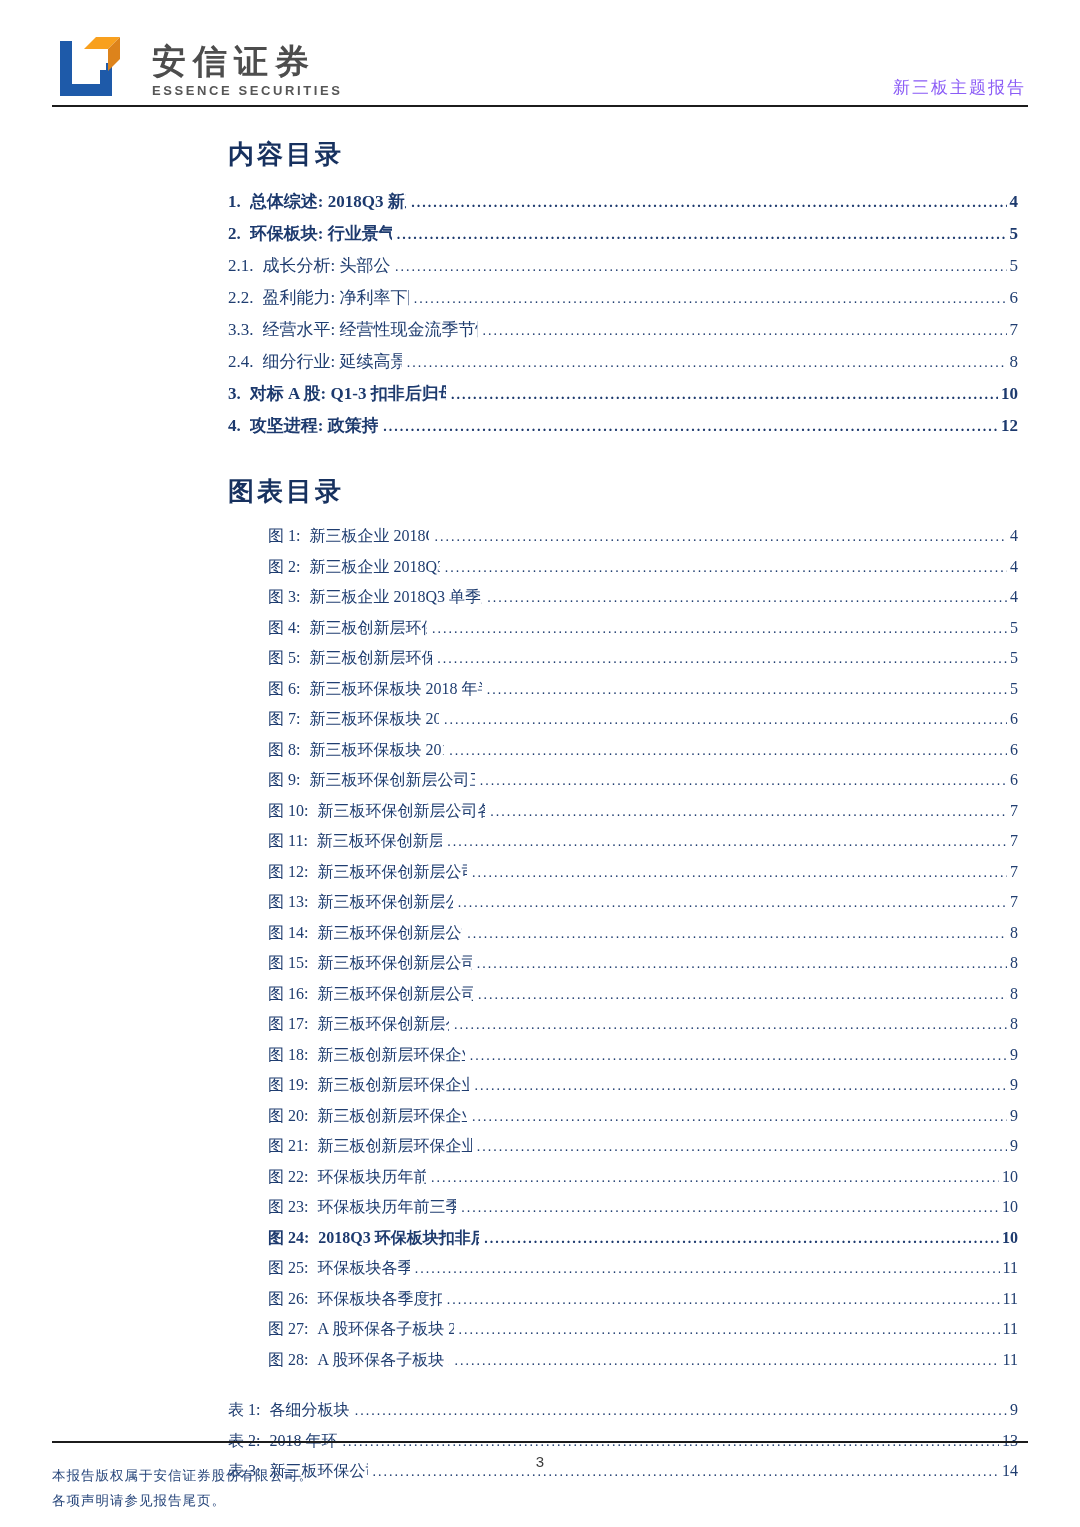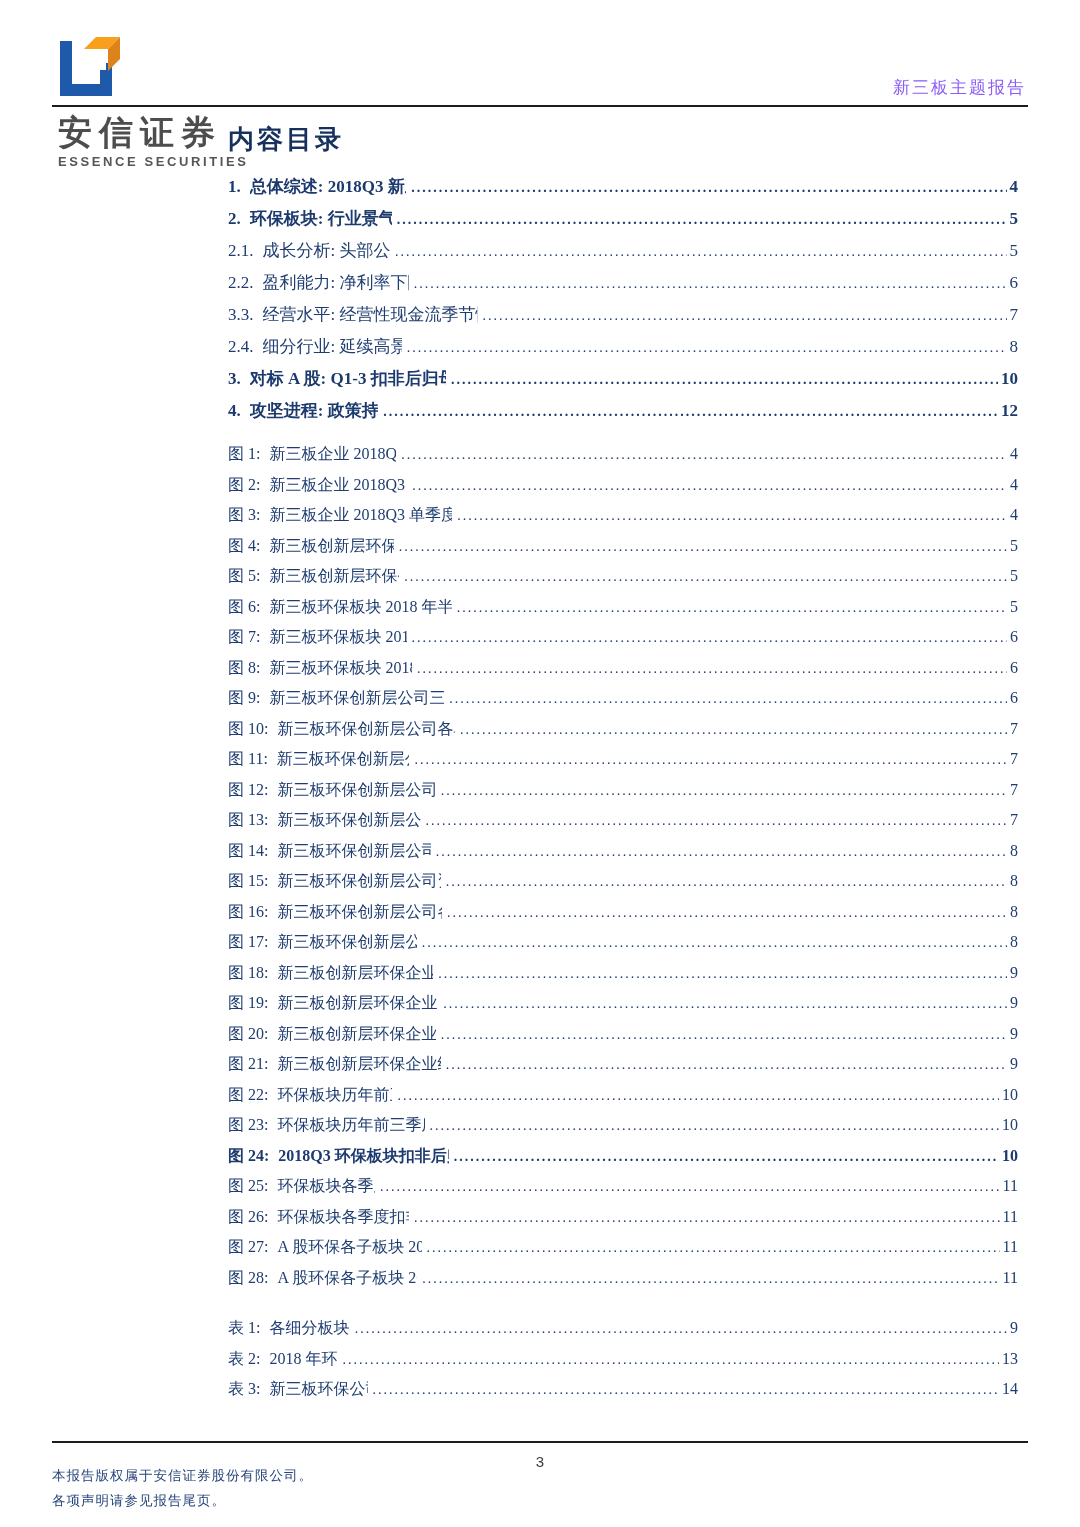--- a/index.html
+++ b/index.html
@@ -25,21 +25,21 @@
   }
 
   
   .header {
     position: relative;
     margin: 0 52px;
     padding-top: 34px;
     height: 107px;
     border-bottom: 2px solid var(--rule-dark);
   }
-  .brand { display: flex; align-items: flex-start; gap: 14px; margin-left: 6px; flex-direction: column; }
+  .brand { display: flex; align-items: flex-end; gap: 28px; margin-left: 6px; }
   .logo-mark { width: 66px; height: 64px; flex: 0 0 auto; }
   .brand-text { padding-top: 2px; }
   .brand-cn {
     font-family: "Liberation Sans", "DejaVu Sans", sans-serif;
     font-size: 34px; font-weight: 600; letter-spacing: 7px;
     color: var(--gray-brand); line-height: 1.1;
   }
   .brand-en {
     font-family: "Liberation Sans", "DejaVu Sans", sans-serif;
     font-size: 13px; font-weight: 600; letter-spacing: 2.6px;
@@ -50,25 +50,25 @@
     font-size: 17px; color: #8b5cf6; letter-spacing: 2px;
   }
 
   
   .main { margin: 0 62px 0 228px; }
 
   .section-title {
     font-size: 26px; font-weight: 700; color: var(--navy-strong);
     letter-spacing: 3px;
   }
-  .contents-title { padding-top: 15px; }
+  .contents-title { padding-top: 30px; }
   .figures-title { padding-top: 32px; }
 
   .toc-list { margin-top: 14px; }
-  .figures-list { margin-top: 12px; }
+  .figures-list { margin-top: 12px; margin-left: 40px; }
   .tables-list { margin-top: 20px; }
 
   .toc-item {
     display: flex; align-items: baseline;
     color: var(--navy);
     font-size: 17px; line-height: 31px;
     white-space: nowrap;
   }
   .figures-list .toc-item, .tables-list .toc-item {
     font-size: 16px; line-height: 29.5px;
@@ -183,20 +183,21 @@
         </div>
 
         <div class="toc-item bold">
           <span class="toc-num">4.</span>
           <span class="toc-text">攻坚进程: 政策持续出台，环保峥嵘显露</span>
           <span class="toc-dots"></span>
           <span class="toc-page">12</span>
         </div>
       </div>
 
+    <div class="section-title figures-title">图表目录</div>
 
     <div class="toc-list figures-list">
 
         <div class="toc-item">
           <span class="toc-num">图 1:</span>
           <span class="toc-text">新三板企业 2018Q3 总营收情况（非金融）</span>
           <span class="toc-dots"></span>
           <span class="toc-page">4</span>
         </div>
 

